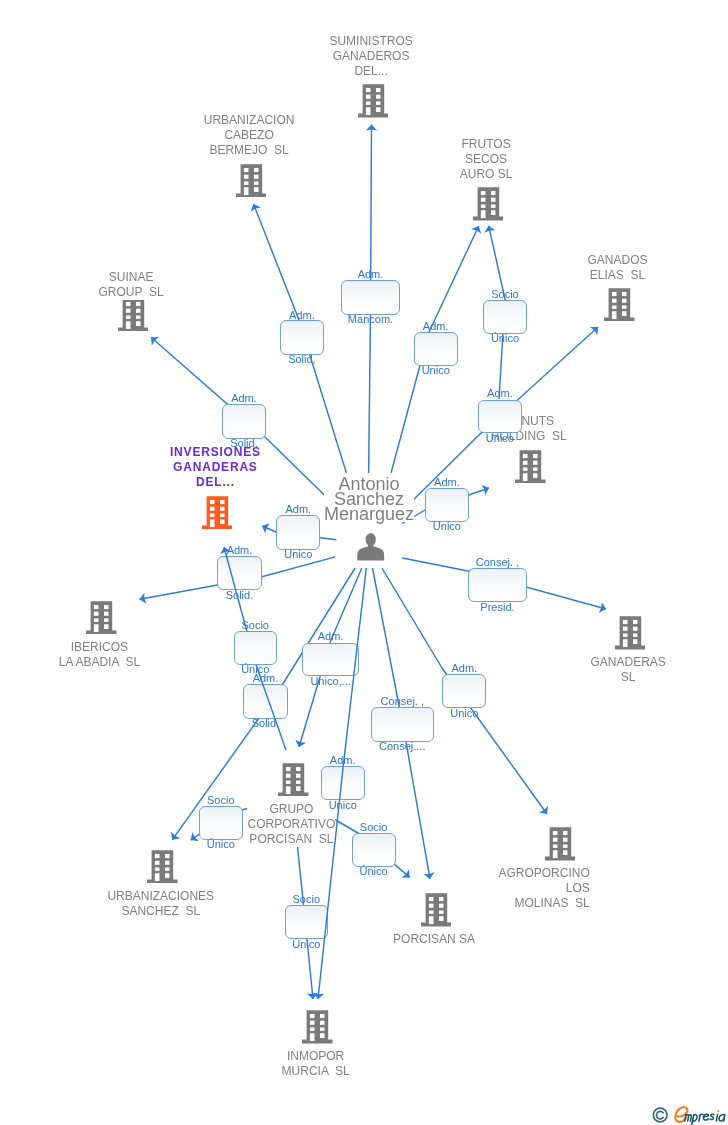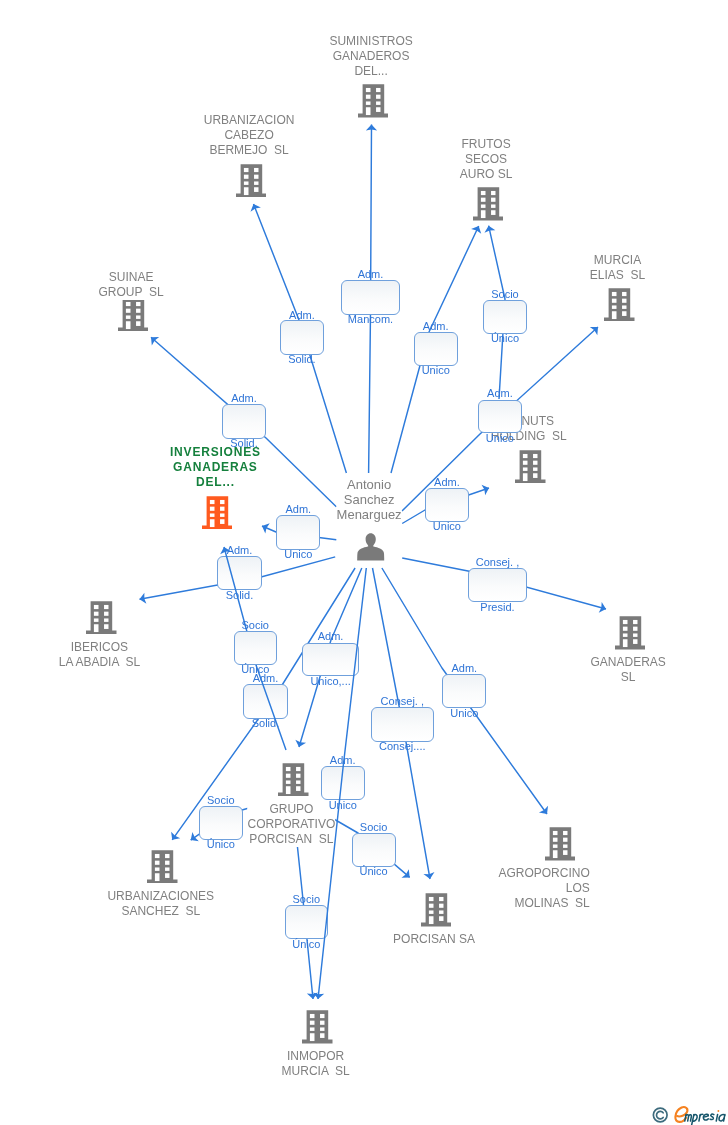--- a/index.html
+++ b/index.html
@@ -5,23 +5,23 @@
   html,body{margin:0;padding:0;background:#ffffff;}
   body{width:728px;height:1125px;overflow:hidden;
        font-family:"Liberation Sans",sans-serif;}
   #stage{position:relative;width:728px;height:895px;background:#fff;}
   #edges,#edges-top{position:absolute;left:0;top:0;pointer-events:none;}
   .node{position:absolute;}
   .node-label{position:absolute;text-align:center;color:#808080;
               font-size:12px;line-height:15px;white-space:pre;
               background:#ffffff;
               transform:translateX(-50%) translateX(-1.9px);}
-  .node-label.focus{color:#15803d;font-weight:bold;letter-spacing:0.8px;
+  .node-label.focus{color:#6d28d9;font-weight:bold;letter-spacing:0.8px;
     transform:translateX(-50%) translateX(-1.4px);}
-  .node-label.person{font-size:13px;line-height:15.1px;}
+  .node-label.person{font-size:18px;line-height:15.1px;}
   .rel{position:absolute;box-sizing:border-box;
        border:1.4px solid #6fa0dc;border-radius:6px;
        background:linear-gradient(180deg,#eef2f6 0%,#fafbfc 55%,#ffffff 100%);
        color:#2f74d6;font-size:11px;line-height:15.6px;text-align:center;
        display:flex;flex-direction:column;justify-content:center;align-items:center;
        white-space:pre;gap:29px;}
   #footer{position:absolute;left:652px;top:1102px;}
 </style>
 </head>
 <body>
@@ -167,21 +167,21 @@
             <rect x="7.90" y="3.95" width="4.60" height="4.15"></rect>
             <rect x="18.05" y="3.95" width="4.45" height="4.15"></rect>
             <rect x="7.90" y="10.65" width="4.60" height="4.15"></rect>
             <rect x="18.05" y="10.65" width="4.45" height="4.15"></rect>
             <rect x="7.90" y="17.45" width="4.60" height="3.45"></rect>
             <rect x="18.05" y="17.45" width="4.45" height="3.45"></rect>
             <rect x="7.90" y="23.25" width="4.60" height="7.80"></rect>
             <rect x="18.05" y="23.25" width="4.45" height="4.70"></rect>
           </g>
         </svg></div>
-      <div class="node-label" style="left: 619.4px; top: 252.675px;">MURCIA
+      <div class="node-label" style="left: 619.4px; top: 252.675px;">GANADOS
 ELIAS  SL</div>
       <div class="node" style="left: 515.445px; top: 449.575px;"><svg width="30.51" height="33.25" viewBox="0 0 30.51 33.25">
           <path fill="#7a7a7a" d="M4.60 0.16 H26.21 V29.55 H30.51 V33.41 H0 V29.55 H4.60 Z"></path>
           <g fill="#ffffff">
             <rect x="7.90" y="3.95" width="4.60" height="4.15"></rect>
             <rect x="18.05" y="3.95" width="4.45" height="4.15"></rect>
             <rect x="7.90" y="10.65" width="4.60" height="4.15"></rect>
             <rect x="18.05" y="10.65" width="4.45" height="4.15"></rect>
             <rect x="7.90" y="17.45" width="4.60" height="3.45"></rect>
             <rect x="18.05" y="17.45" width="4.45" height="3.45"></rect>

